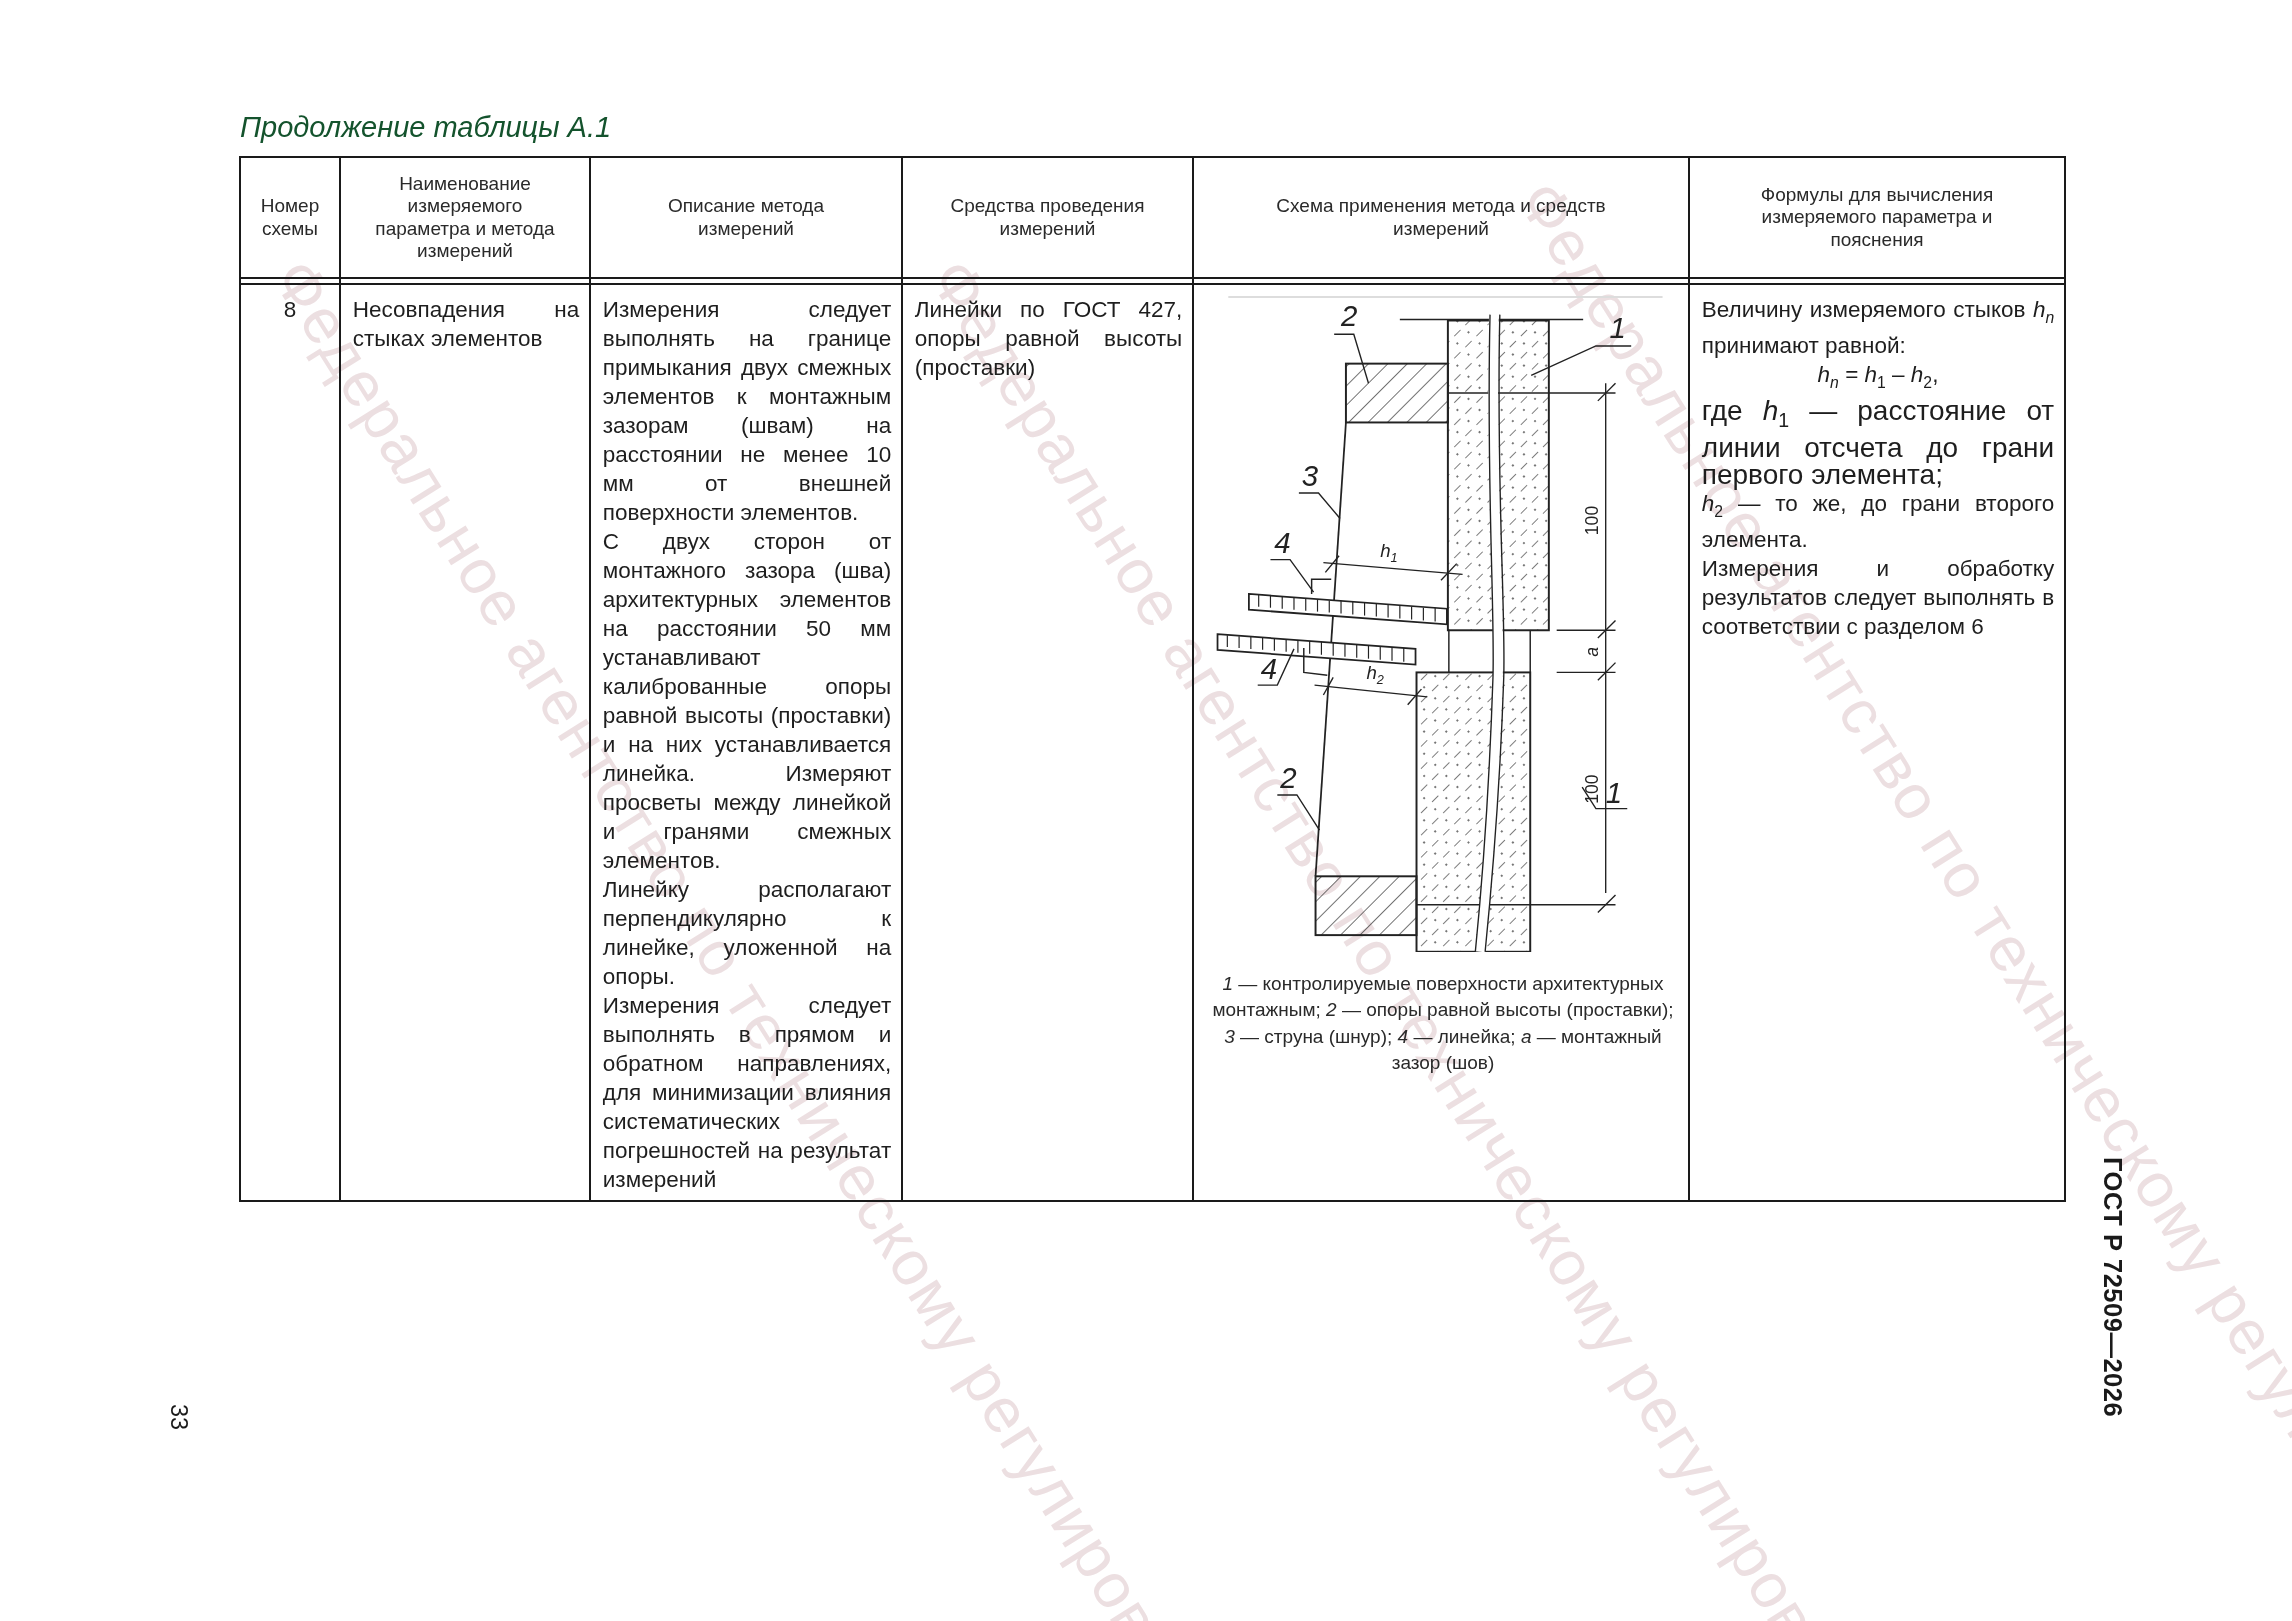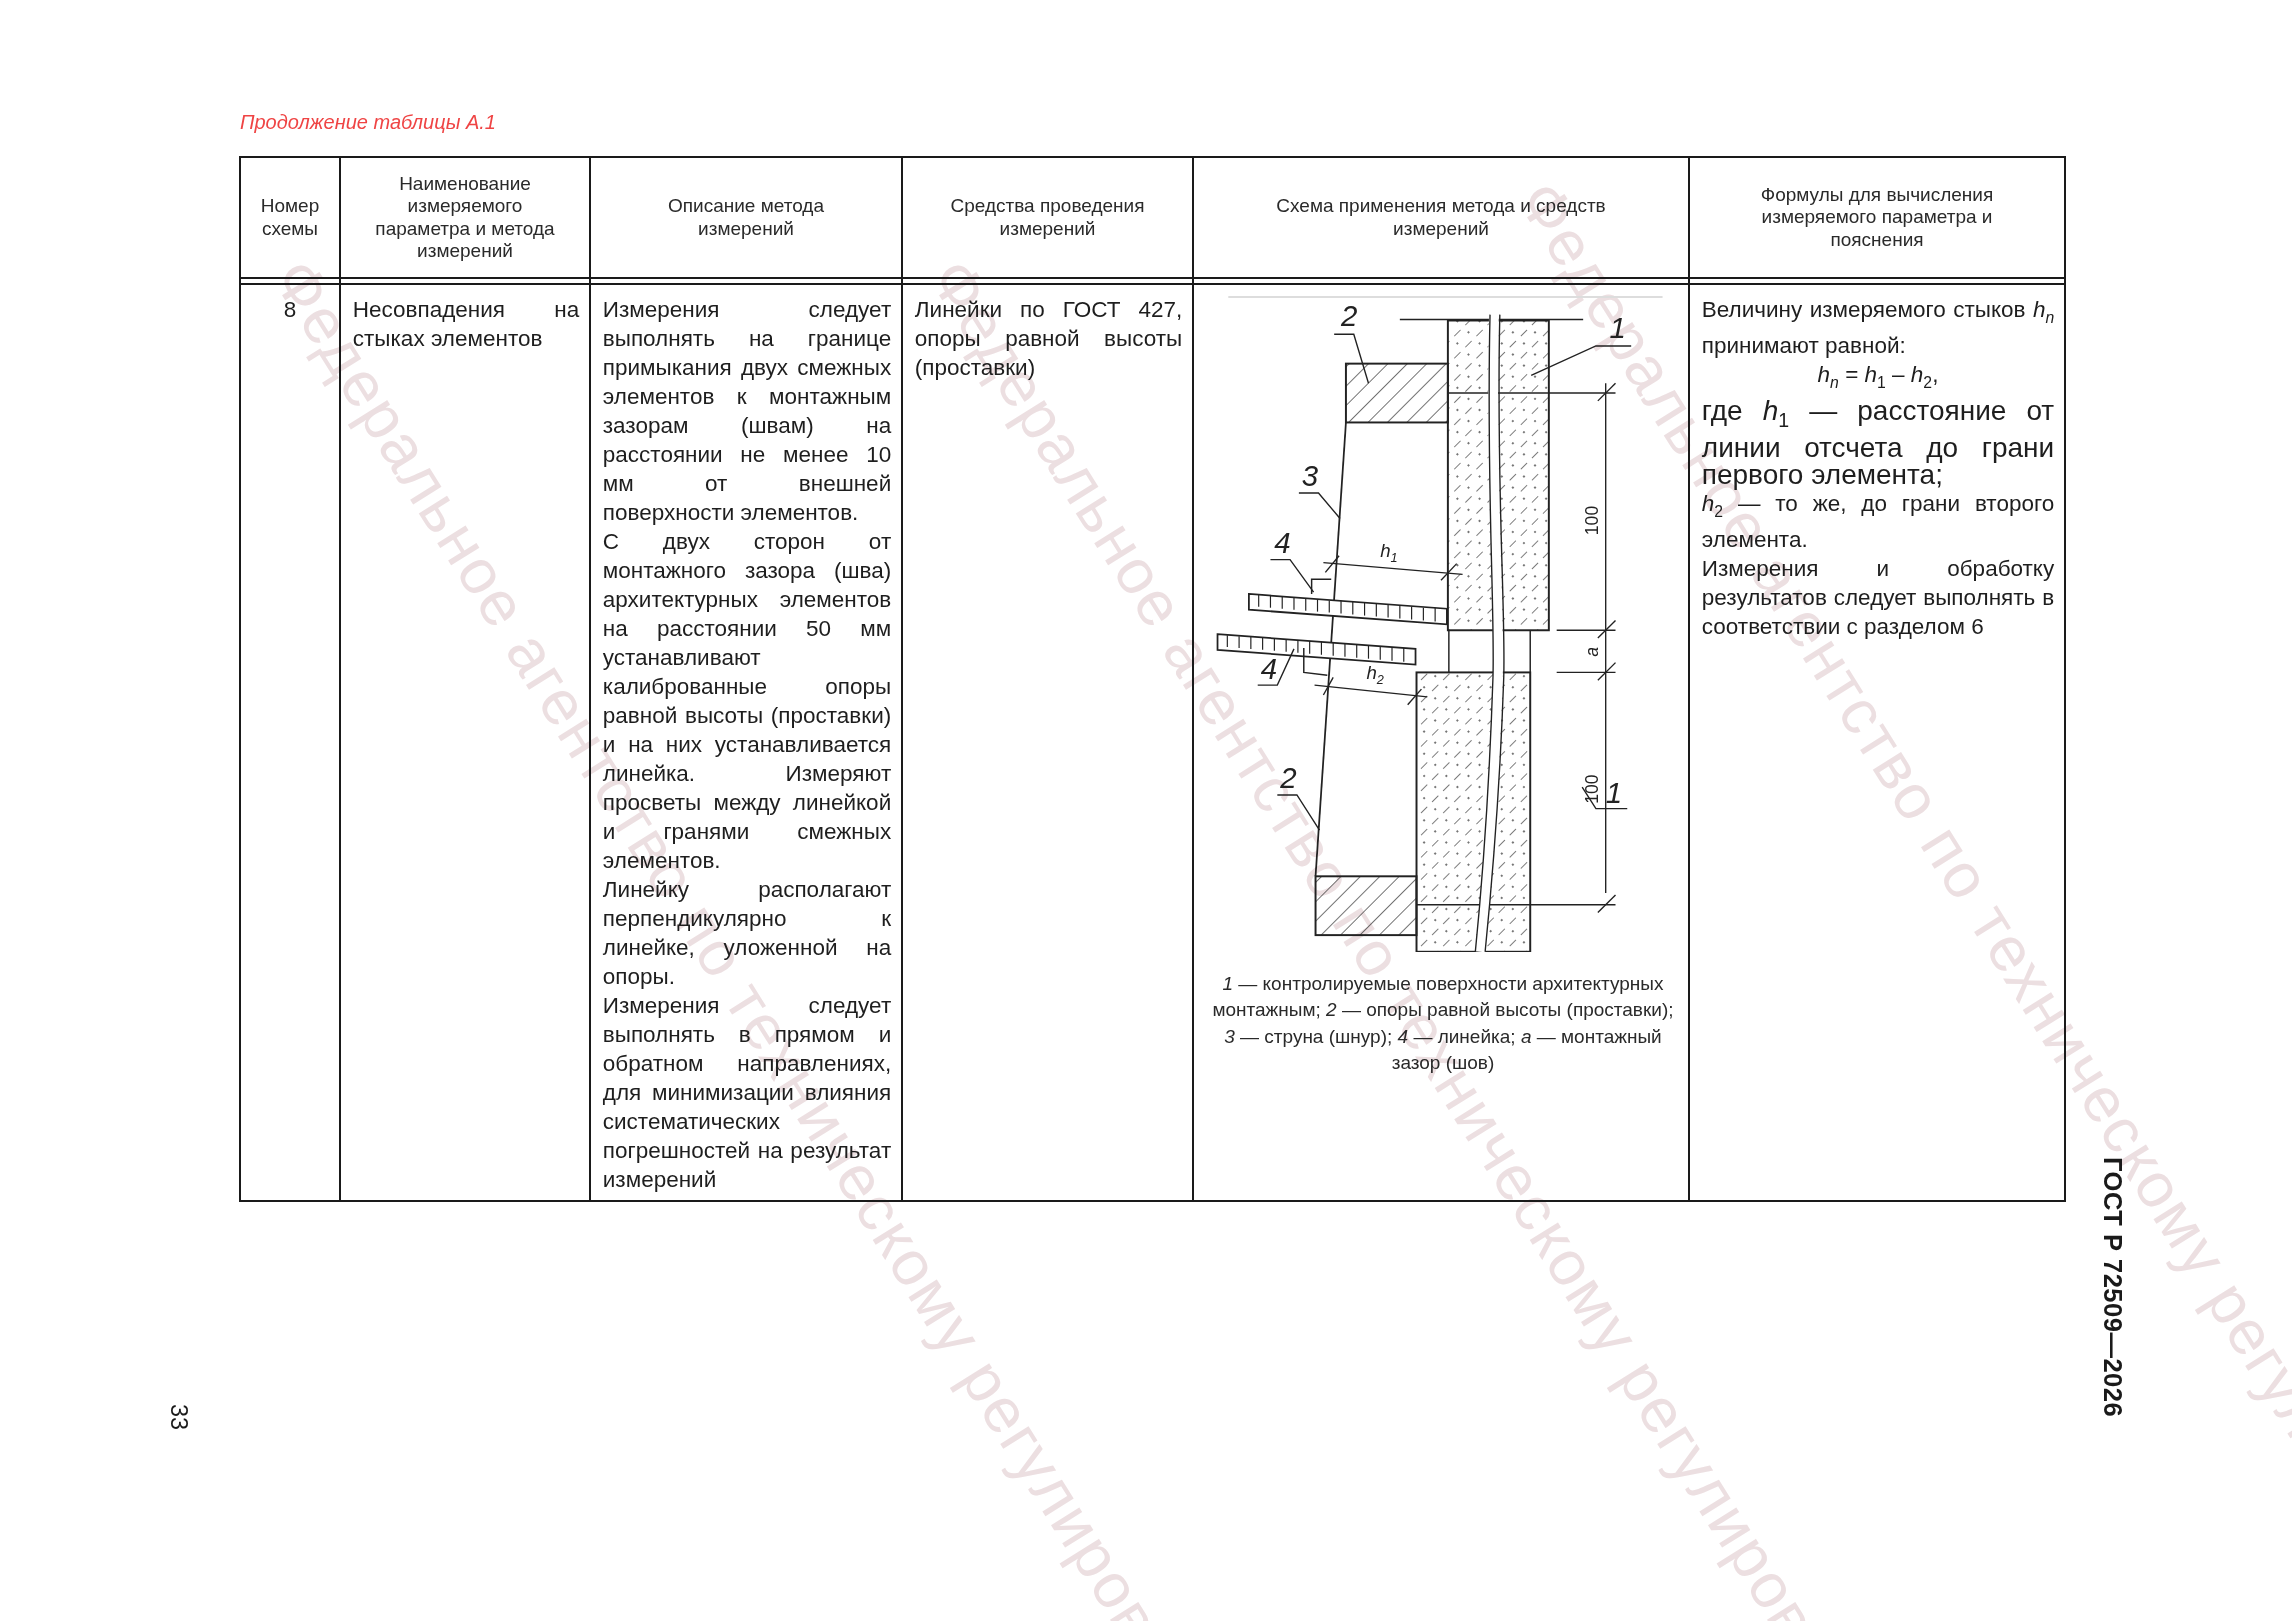--- a/index.html
+++ b/index.html
@@ -1,18 +1,18 @@
 <!DOCTYPE html>
 <html><head>
 <meta charset="utf-8">
 <style>
   html, body { margin:0; padding:0; background:#ffffff; }
   body { width:2293px; height:1621px; position:relative; overflow:hidden; font-family:"Liberation Sans", sans-serif; color:#1e1e1e; }
   .wm { position:absolute; color:#ecdfe1; font-size:63px; font-family:"Liberation Sans", sans-serif; white-space:nowrap; transform-origin:0 0; transform:rotate(58deg); line-height:1.25; pointer-events:none; letter-spacing:2px; }
-  .caption { position:absolute; left:240px; top:111px; font-size:20px; font-style:italic; color:#ef4444; }
+  .caption { position:absolute; left:240px; top:111px; font-size:29px; font-style:italic; color:#14532d; }
   table.main { position:absolute; left:239px; top:156px; width:1825px; border-collapse:collapse; border:2.9px solid #1a1a1a; table-layout:fixed; }
   table.main th, table.main td { border-left:2px solid #1a1a1a; vertical-align:top; padding:0; }
   table.main th:first-child, table.main td:first-child { border-left:none; }
   table.main th { font-weight:normal; font-size:19px; line-height:22.5px; text-align:center; vertical-align:middle; height:119px; color:#2a2a2a; border-bottom:2px solid #1a1a1a; }
   tr.sep td { height:3.9px; border-bottom:2px solid #1a1a1a; padding:0; }
   table.main td.cell { font-size:22.5px; line-height:29px; padding:9.8px 9.8px 5.9px 11.8px; text-align:justify; height:877px; }
   td.num { text-align:center !important; padding-left:0 !important; padding-right:0 !important; }
   .para { display:block; }
   .schema-cell { position:relative; }
   .legend { position:absolute; left:13.7px; right:9.8px; top:686px; font-size:19px; line-height:26.5px; text-align:center; color:#2a2a2a; }

